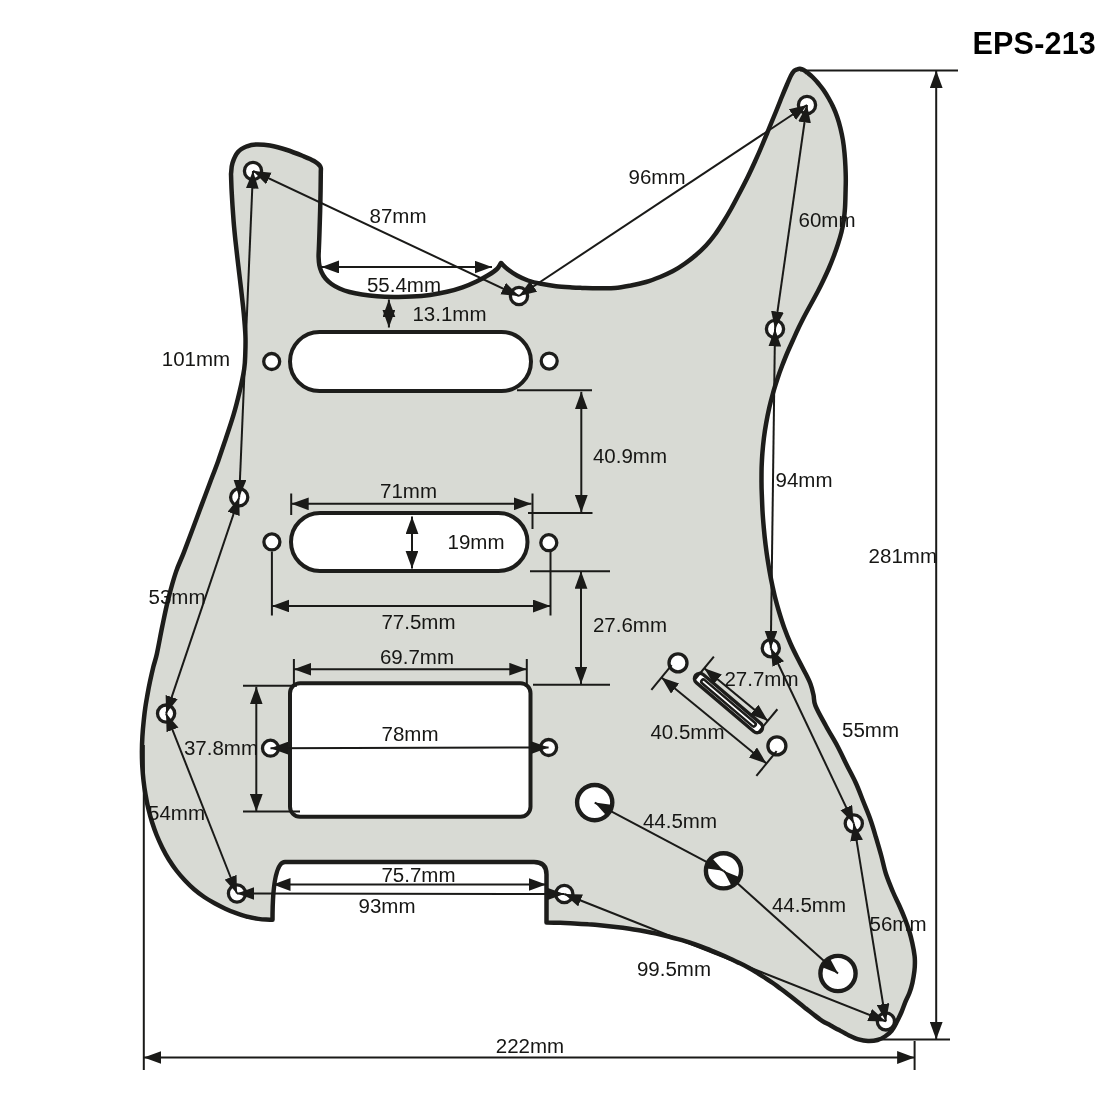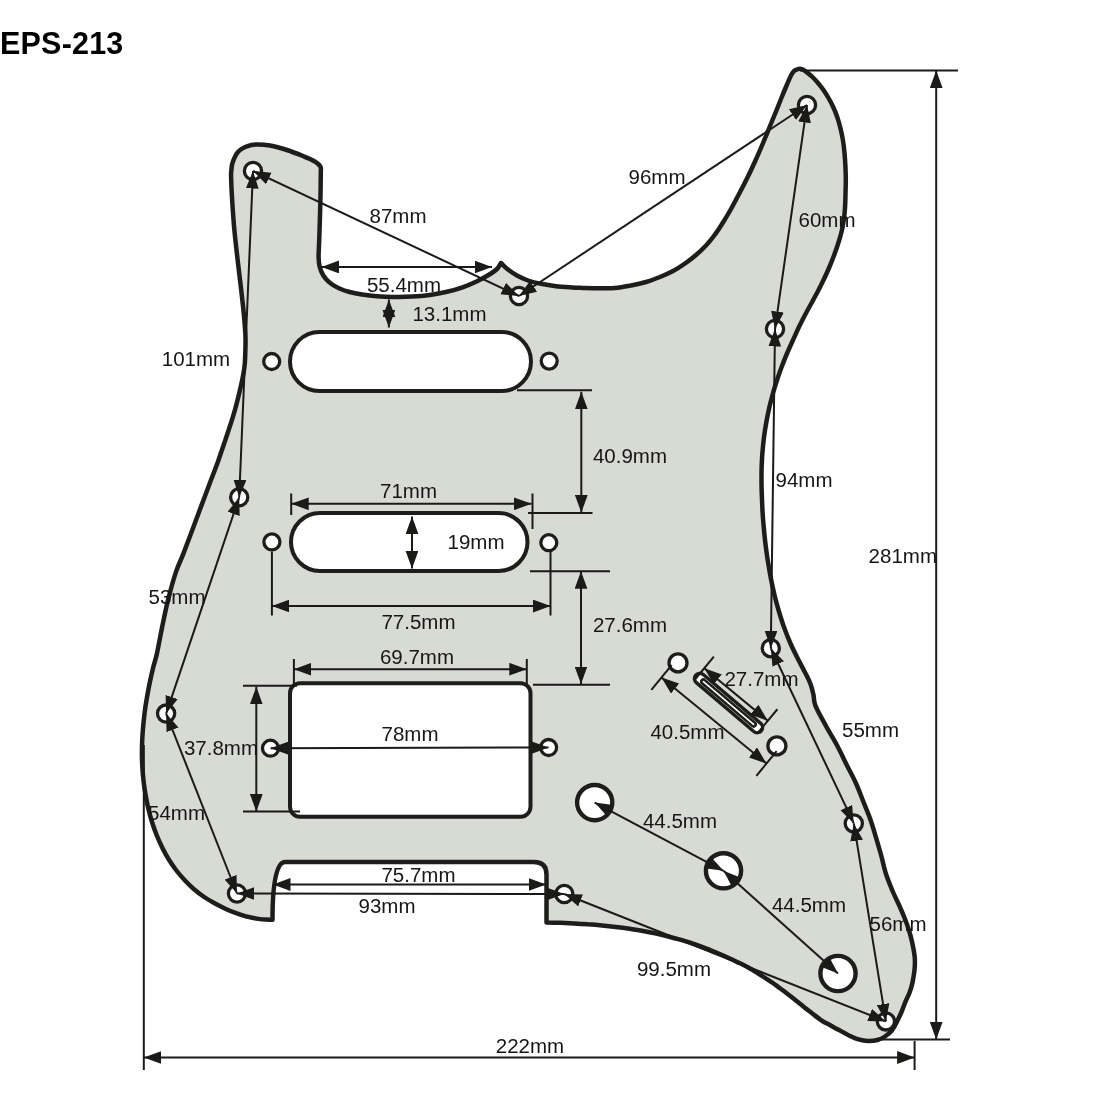--- a/index.html
+++ b/index.html
@@ -1,20 +1,20 @@
 <!DOCTYPE html>
 <html><head>
 <meta charset="utf-8">
 <style>
   html, body { margin: 0; padding: 0; background: #ffffff; }
   body { width: 1096px; height: 1097px; overflow: hidden; position: relative;
          font-family: "Liberation Sans", sans-serif; }
   #stage { position: absolute; left: 0; top: 0; width: 1096px; height: 1097px; }
   #stage svg { display: block; }
-  .title { position: absolute; left: 0; top: 0; width: 1096px; text-align: left;
+  .title { position: absolute; left: 0; top: 0; width: 1096px; text-align: right;
             font-weight: bold; font-size: 30.5px; letter-spacing: 0.2px; }
   text.dim-label { font-family: "Liberation Sans", sans-serif; font-size: 20.5px; }
 </style>
 </head>
 <body>
 
 <div id="stage">
   <div class="title" style="top:26px;">EPS-213</div>
   <svg width="1096" height="1097" viewBox="0 0 1096 1097" xmlns="http://www.w3.org/2000/svg">
     <defs>

